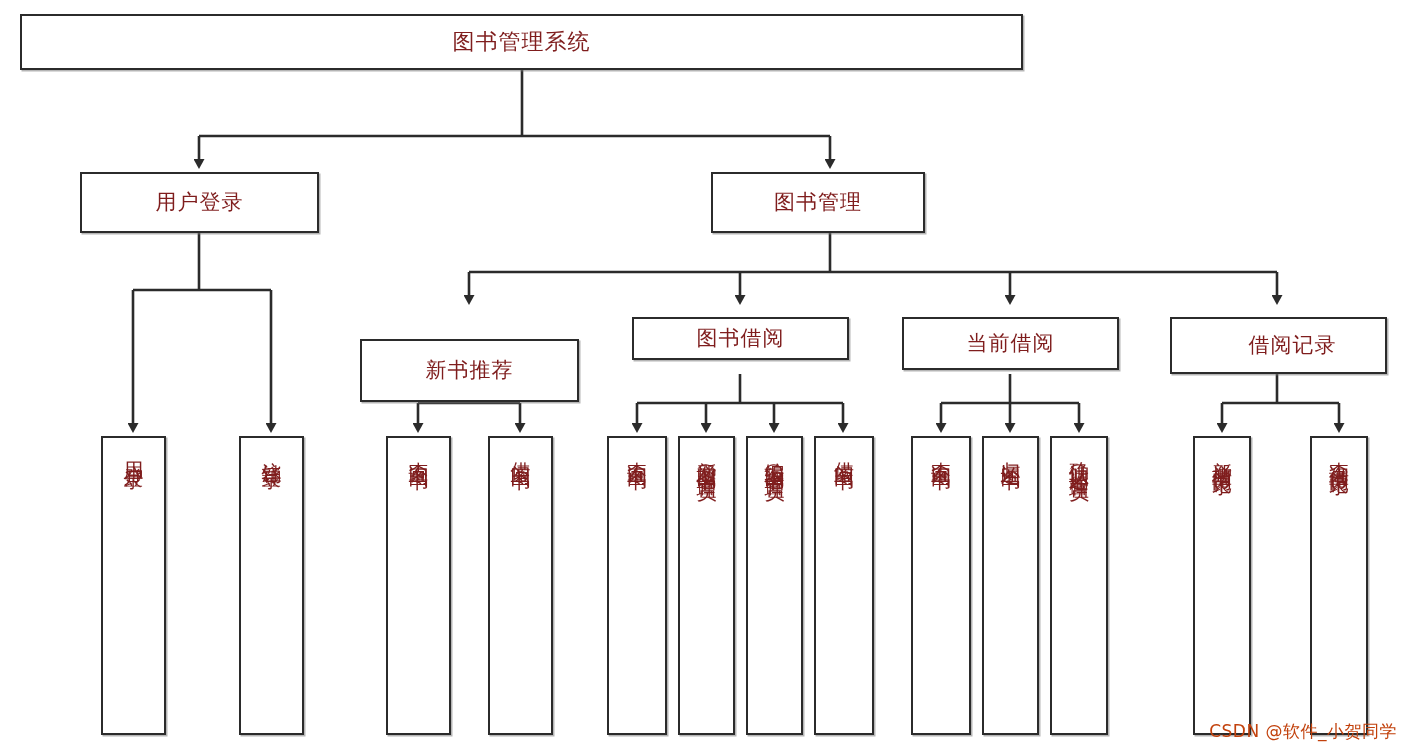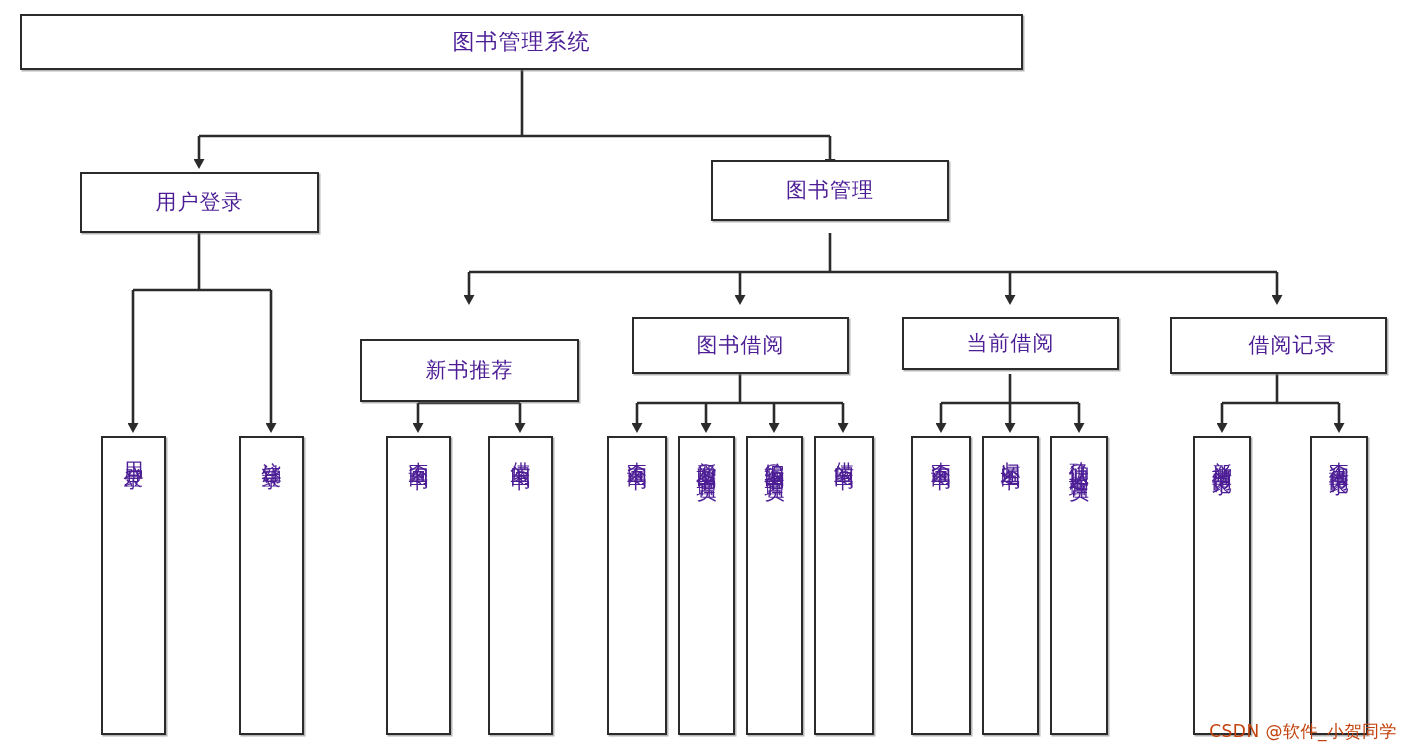--- a/index.html
+++ b/index.html
@@ -34,21 +34,21 @@
     border: 2.5px solid #2b2b2b;
     display: flex;
     align-items: center;
     justify-content: center;
     box-shadow: 1.5px 1.5px 0 rgba(120,120,120,0.55);
   }
   .node .label {
     font-size: 21px;
     line-height: 1.18;
     letter-spacing: 1px;
-    color: #4c1d95;
+    color: #7f1d1d;
     text-align: center;
     white-space: nowrap;
     font-family: Liberation Serif, serif;
   }
   .node.root .label { font-size: 22px; }
   .node.vert {
     align-items: flex-start;
     padding-top: 8px;
   }
   .node.vert .label {
@@ -124,28 +124,28 @@
     </g>
   </svg>
 
   <div class="node root" style="left:20px; top:14px; width:1003px; height:56px;">
     <span class="label">图书管理系统</span>
   </div>
 
   <div class="node" style="left:80px; top:172px; width:239px; height:61px;">
     <span class="label">用户登录</span>
   </div>
-  <div class="node" style="left:711px; top:160px; width:238px; height:61px;">
+  <div class="node" style="left:711px; top:172px; width:214px; height:61px;">
     <span class="label">图书管理</span>
   </div>
 
   <div class="node" style="left:360px; top:317px; width:219px; height:63px;margin-top:22px;">
     <span class="label">新书推荐</span>
   </div>
-  <div class="node" style="left:632px; top:317px; width:217px; height:57px;">
+  <div class="node" style="left:632px; top:317px; width:217px; height:43px;">
     <span class="label">图书借阅</span>
   </div>
   <div class="node" style="left:902px; top:317px; width:217px; height:53px;">
     <span class="label">当前借阅</span>
   </div>
   <div class="node" style="left:1170px; top:317px; width:217px; height:57px;padding-left:28px;">
     <span class="label">借阅记录</span>
   </div>
 
   <div class="node vert" style="left:101px; top:436px; width:65px; height:299px;">

